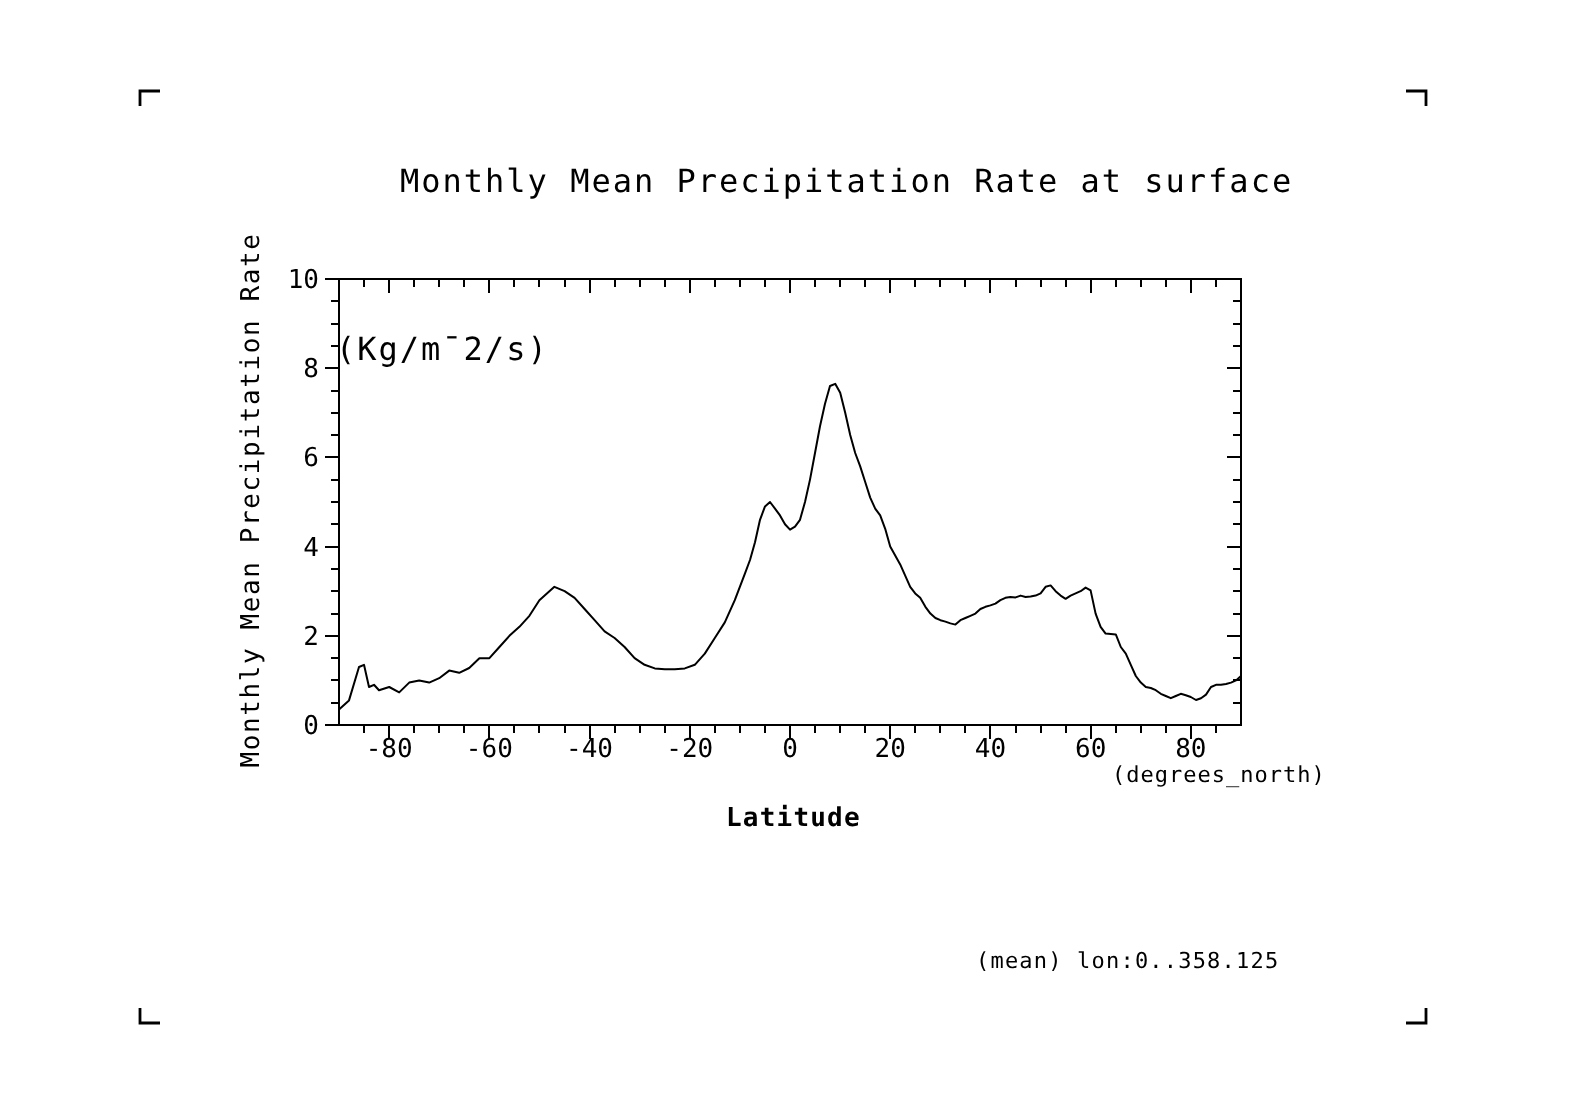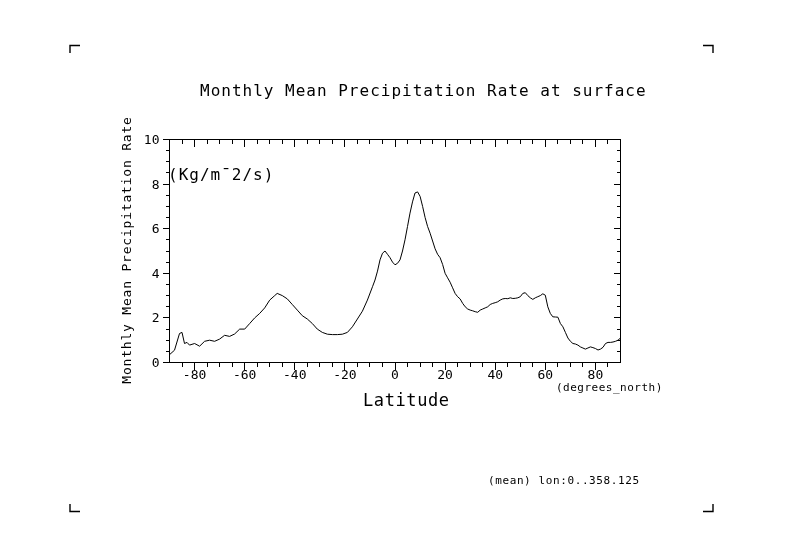--- a/index.html
+++ b/index.html
@@ -19,21 +19,21 @@
   .title-line { left: 168px; font-size: 16px; letter-spacing: 1px; }
   #title1 { top: 81px; margin-left: 32px; }
   #title2 { top: 120px; margin-top: 45px; }
   #ylabel {
     left: 126px; top: 250px;
     font-size: 13px; letter-spacing: 0.8px;
     transform: translate(-50%, -50%) rotate(-90deg);
   }
   #yunits { left: 102px; top: 371px; font-size: 12px; letter-spacing: 2.2px; }
   #xunits { left: 556px; top: 381px; font-size: 11px; letter-spacing: 0.5px; }
-  #xlabel { left: 363px; top: 390px; font-size: 17px; letter-spacing: 0.6px; }
+  #xlabel { left: 363px; top: 402px; font-size: 13px; letter-spacing: 0.6px; font-weight: bold; }
   #footer { left: 488px; top: 474px; font-size: 11px; letter-spacing: 0.6px; text-align: right; }
 </style>
 </head>
 <body>
 
 <div id="canvas">
 
   <svg id="plot-svg" width="789" height="558" viewBox="0 0 789 558">
 
     <g stroke="#000" stroke-width="1.4" fill="none">

